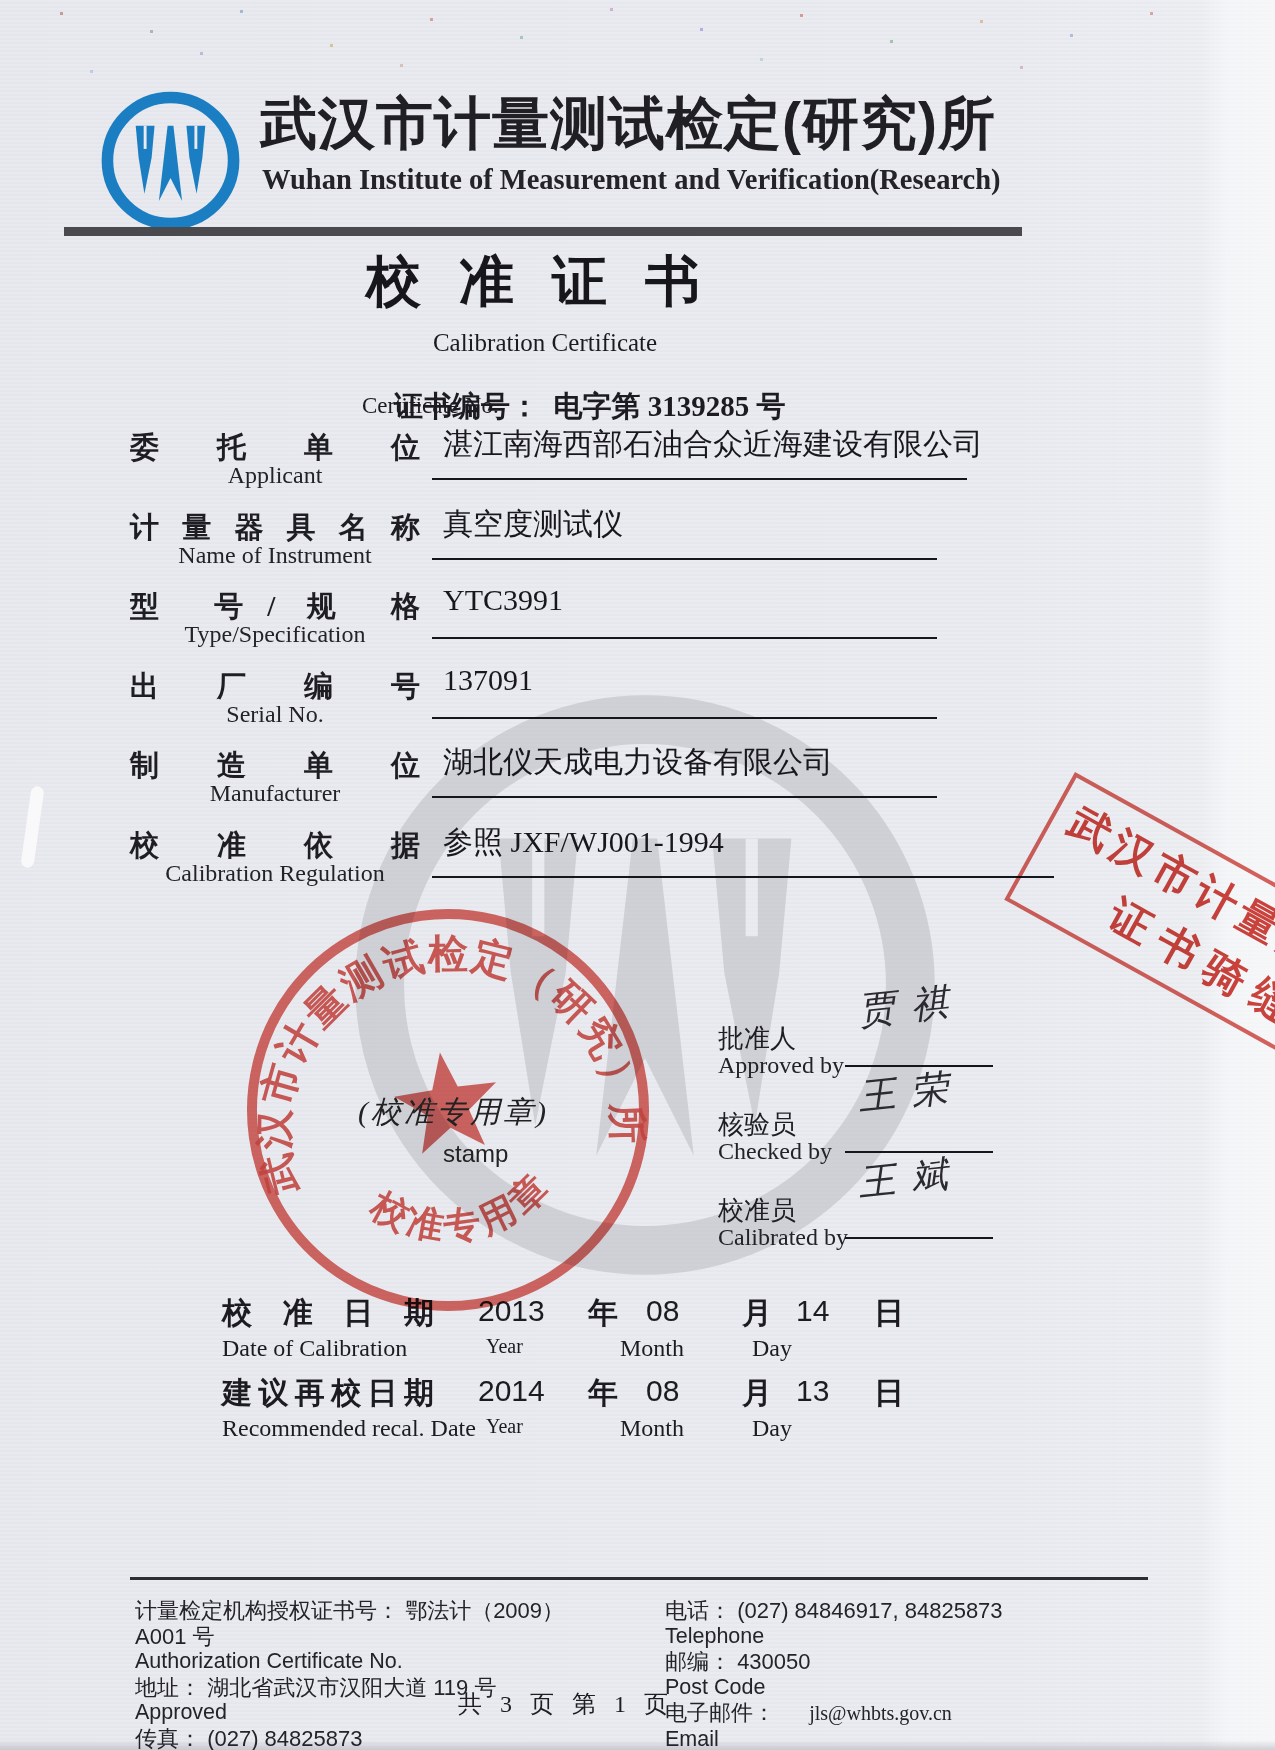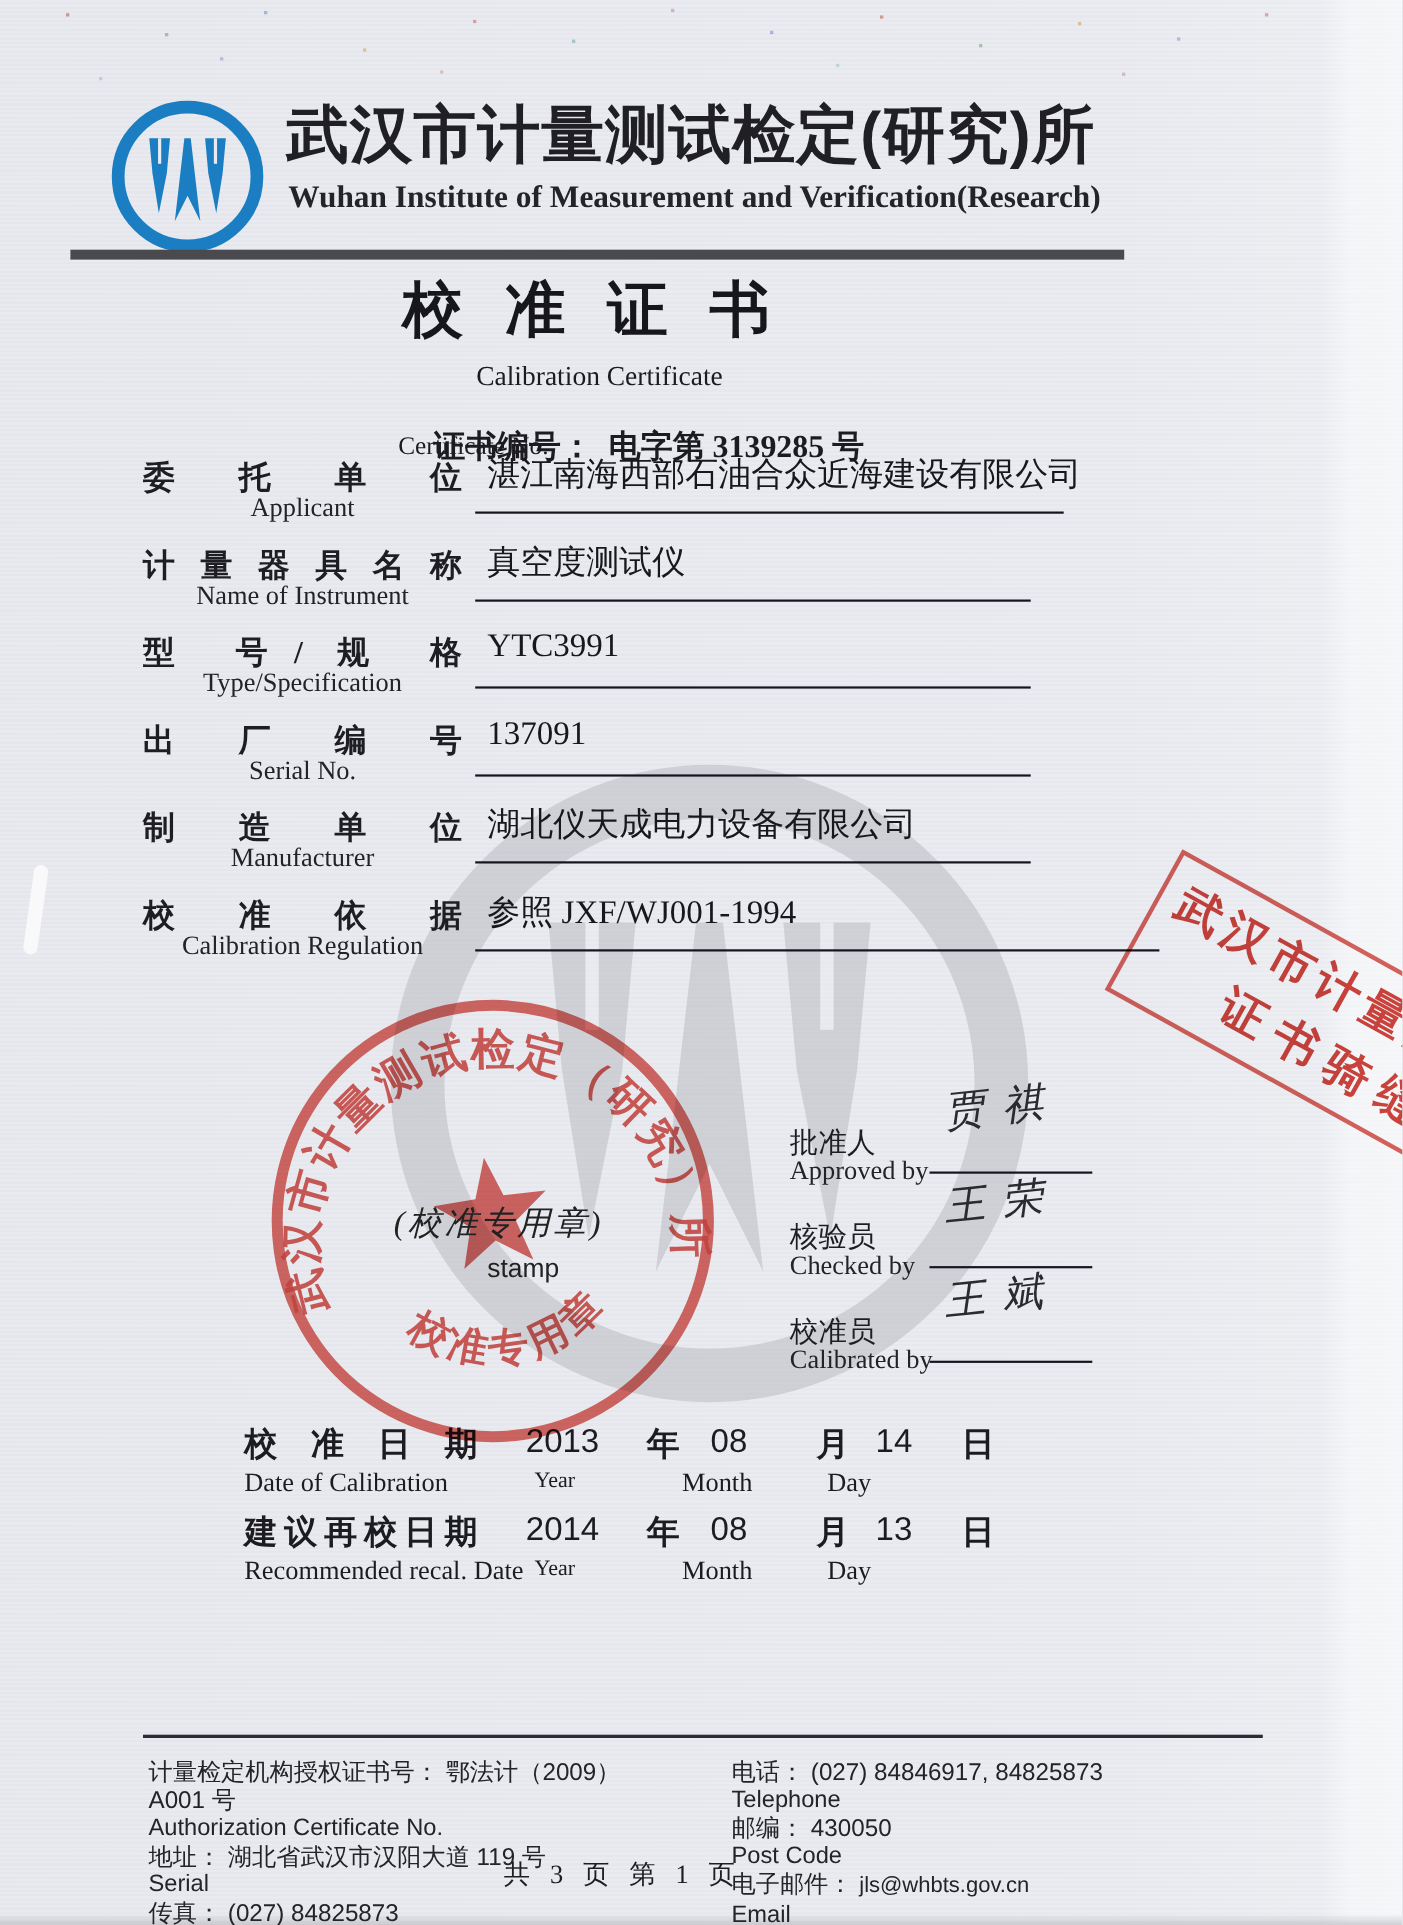--- a/index.html
+++ b/index.html
@@ -3,21 +3,21 @@
 <meta charset="utf-8">
 <style>
   html,body{margin:0;padding:0;background:#d8d9dd;}
   .page{
     position:relative;width:1275px;height:1750px;overflow:hidden;
     background:#e9ebf1;
     background-image:repeating-linear-gradient(0deg, rgba(255,255,255,.018) 0 2px, rgba(0,0,0,.016) 2px 4px),
                      linear-gradient(90deg,#e8eaef 0%,#eaecf1 80%,#eef0f4 100%);
     font-family:"Liberation Serif","DejaVu Serif",serif;color:#1b1b20;
   }
-  .mono{font-family:Liberation Sans, sans-serif;}
+  .mono{font-family:Liberation Serif, serif;margin-left:28px;}
   .abs{position:absolute;}
 
   
   .speckles{position:absolute;left:0;top:0;width:3px;height:3px;background:transparent;
     box-shadow:60px 12px 0 rgba(180,70,60,.5),150px 30px 0 rgba(90,130,90,.45),
     240px 10px 0 rgba(70,110,180,.4),330px 44px 0 rgba(200,160,60,.5),
     430px 18px 0 rgba(200,70,60,.45),520px 36px 0 rgba(60,140,150,.4),
     610px 8px 0 rgba(180,90,160,.4),700px 28px 0 rgba(90,90,200,.4),
     800px 14px 0 rgba(190,80,60,.5),890px 40px 0 rgba(80,150,90,.45),
     980px 20px 0 rgba(200,140,60,.45),1070px 34px 0 rgba(90,120,190,.4),
@@ -37,21 +37,21 @@
   .header-rule{left:64px;top:227px;width:958px;height:9px;background:#4a4a4e;}
 
   .title-cn{left:366px;top:250px;font:700 55px/1.15 "Liberation Sans","DejaVu Sans",sans-serif;
     letter-spacing:38px;white-space:pre;color:#17171b;}
   .title-en{left:345px;top:328px;width:400px;text-align:center;font:400 25px/1.2 "Liberation Serif","DejaVu Serif",serif;}
 
   .certno-row{left:365px;top:354px;font:700 29px/1.2 "Liberation Serif","DejaVu Serif",serif;white-space:pre;}
   .certno-en{left:362px;top:392px;font:400 23px/1.2 "Liberation Serif","DejaVu Serif",serif;}
 
   
-  .fields{left:0;top:405px;width:1275px;}
+  .fields{left:0;top:418px;width:1275px;}
   .field{position:relative;height:79.5px;}
   .f-label{position:absolute;left:130px;top:10px;width:290px;font-size:29px;font-weight:700;
     white-space:normal;text-align:justify;text-align-last:justify;color:#1d1d22;}
   .f-value{position:absolute;left:443px;top:6px;font-size:30px;white-space:nowrap;color:#17171c;}
   .f-en{position:absolute;left:130px;top:44px;width:290px;text-align:center;font-size:24px;color:#222228;}
   .f-line{position:absolute;left:432px;top:60px;height:2px;background:#15151d;}
 
   
   .sig-block{left:718px;top:1013px;width:420px;}
   .sig-row{position:relative;height:86px;}
@@ -265,21 +265,21 @@
   <div class="abs footer-col fc-left">
     <div class="cn">
       <span>计量检定机构授权证书号：</span>
       <span>鄂法计（2009）A001 号</span>
     </div>
     <div>Authorization Certificate No.</div>
     <div class="cn">
       <span>地址：</span>
       <span>湖北省武汉市汉阳大道 119 号</span>
     </div>
-    <div>Serial</div>
+    <div>Approved</div>
     <div class="cn">
       <span>传真：</span>
       <span>(027) 84825873</span>
     </div>
 
   </div>
   <div class="abs footer-col fc-right">
     <div class="cn">
       <span>电话：</span>
       <span>(027) 84846917, 84825873</span>

